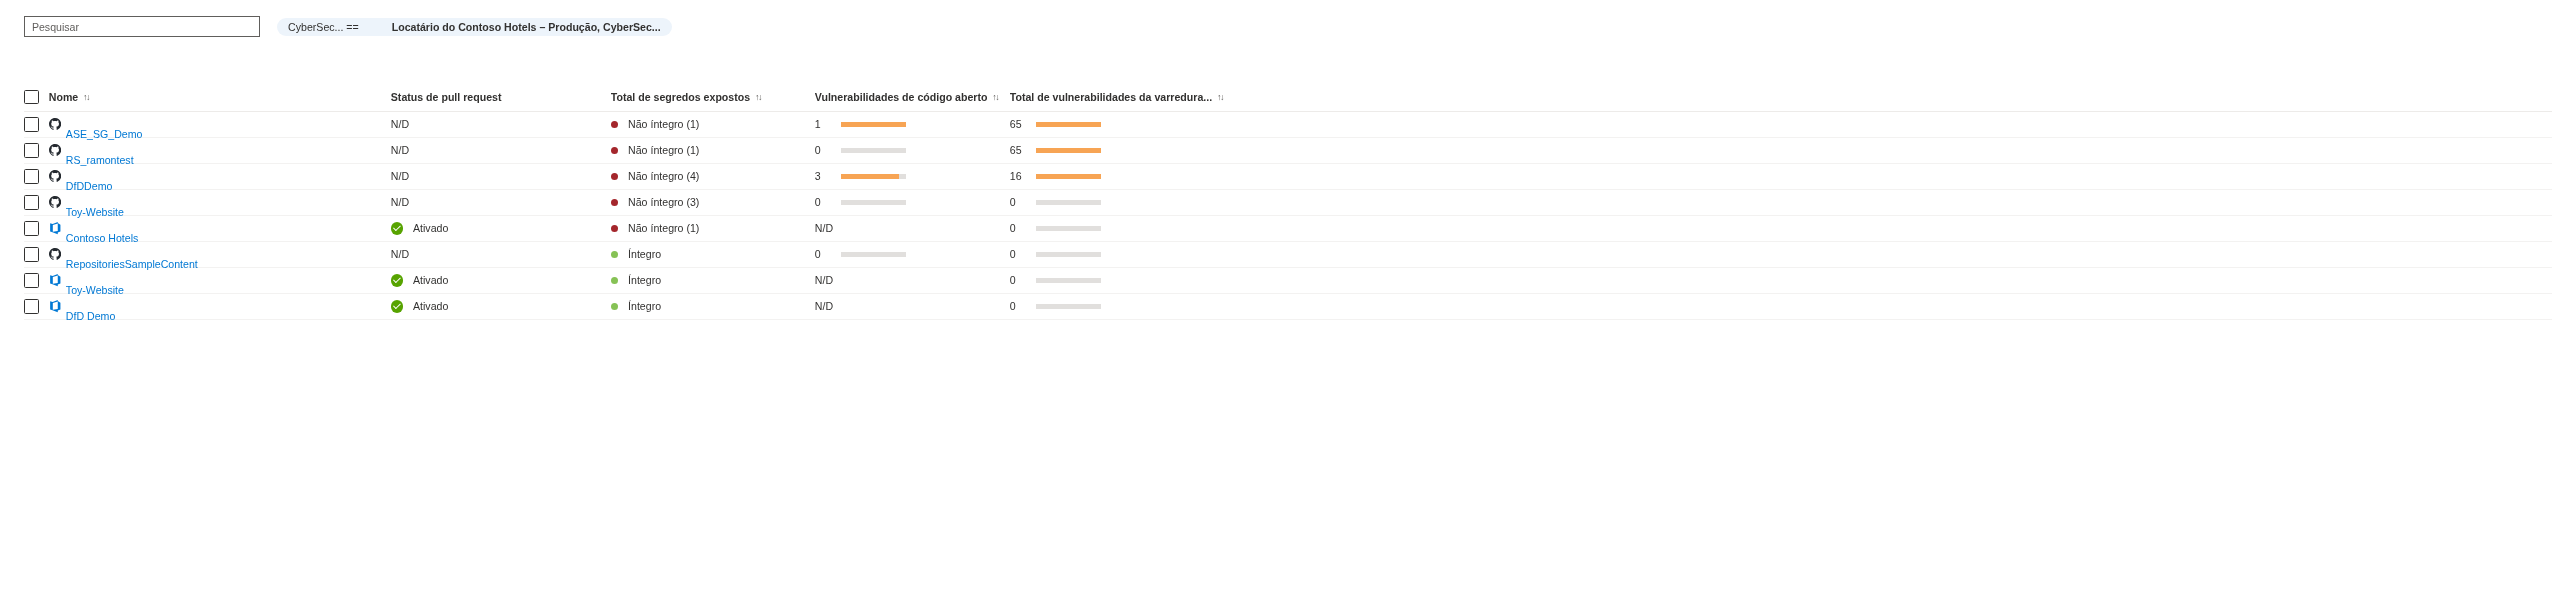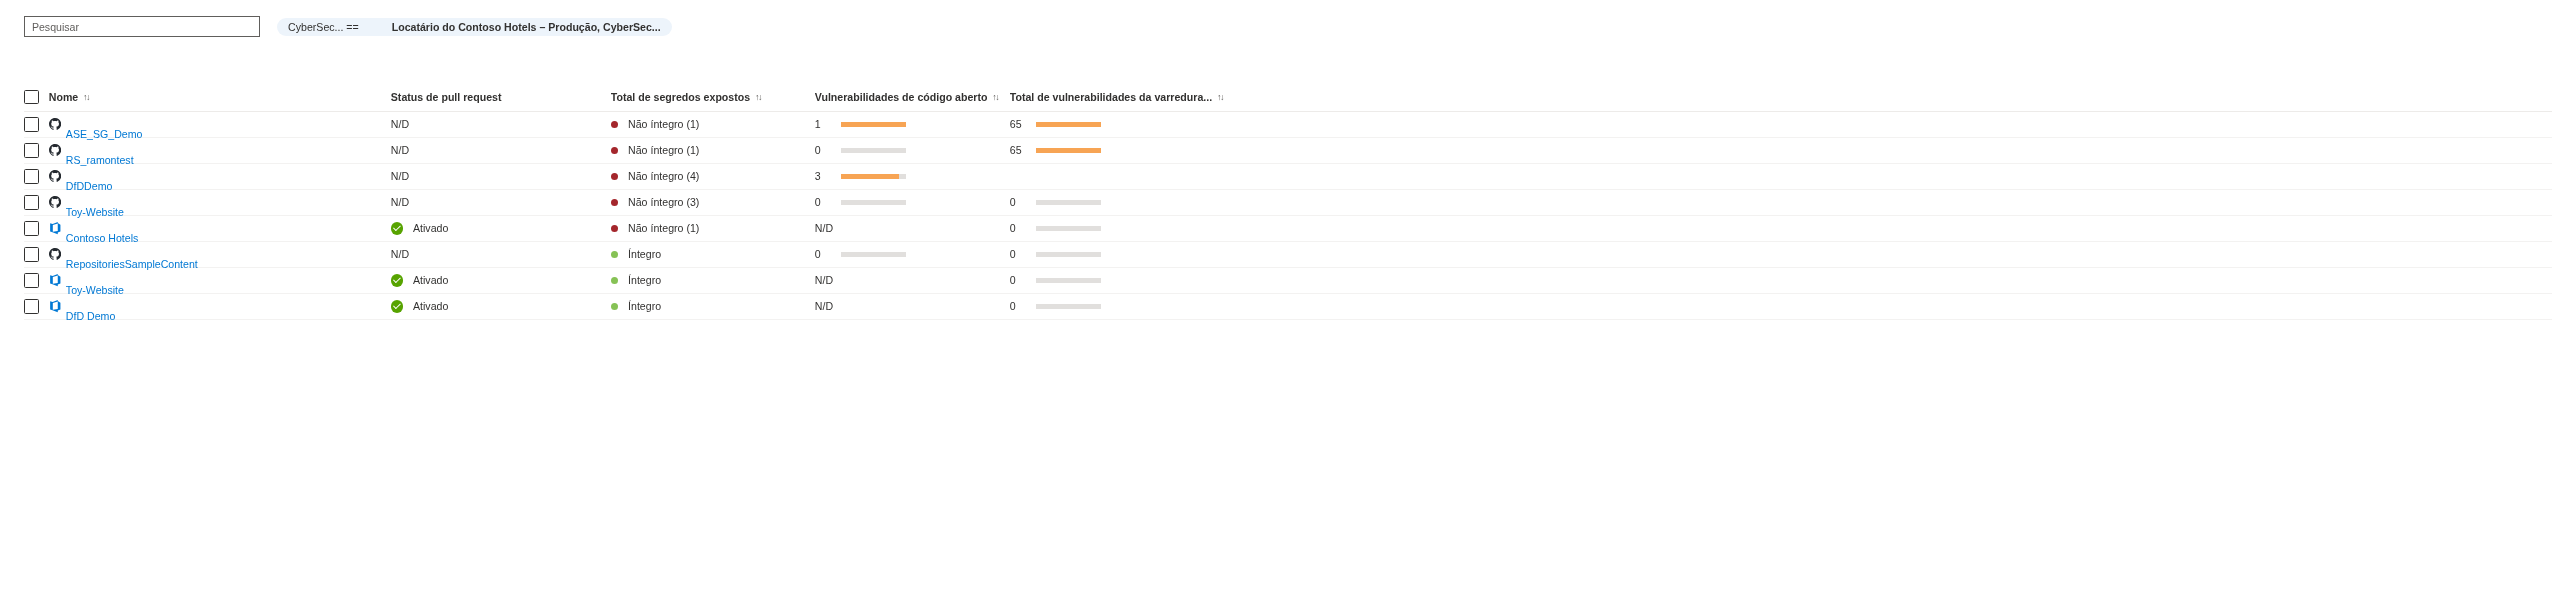--- a/index.html
+++ b/index.html
@@ -277,20 +277,28 @@
     </div>
     <div class="td">
           <div class="num-cell">
     <span class="num-val">3</span>
     <div class="bar-track">
               <div class="bar-fill-r" style="width:75%"></div>
               <div class="bar-fill-o" style="width:90%"></div>
             </div>
   </div>
         </div>
+    <div class="td">
+          <div class="num-cell">
+    <span class="num-val">16</span>
+    <div class="bar-track">
+              <div class="bar-fill-o" style="width:100%"></div>
+            </div>
+  </div>
+        </div>
   </div>
       <div class="trow">
     <div class="td col-check">
           <div class="chk"></div>
         </div>
     <div class="td">
       <span class="repo-icon">
             <svg viewBox="0 0 16 16" fill="#24292f">
               <path d="M8 0C3.58 0 0 3.58 0 8c0 3.54 2.29 6.53 5.47 7.59.4.07.55-.17.55-.38 0-.19-.01-.82-.01-1.49-2.01.37-2.53-.49-2.69-.94-.09-.23-.48-.94-.82-1.13-.28-.15-.68-.52-.01-.53.63-.01 1.08.58 1.23.82.72 1.21 1.87.87 2.33.66.07-.52.28-.87.51-1.07-1.78-.2-3.64-.89-3.64-3.95 0-.87.31-1.59.82-2.15-.08-.2-.36-1.02.08-2.12 0 0 .67-.21 2.2.82.64-.18 1.32-.27 2-.27.68 0 1.36.09 2 .27 1.53-1.04 2.2-.82 2.2-.82.44 1.1.16 1.92.08 2.12.51.56.82 1.27.82 2.15 0 3.07-1.87 3.75-3.65 3.95.29.25.54.73.54 1.48 0 1.07-.01 1.93-.01 2.2 0 .21.15.46.55.38A8.013 8.013 0 0016 8c0-4.42-3.58-8-8-8z"></path>
             </svg>

